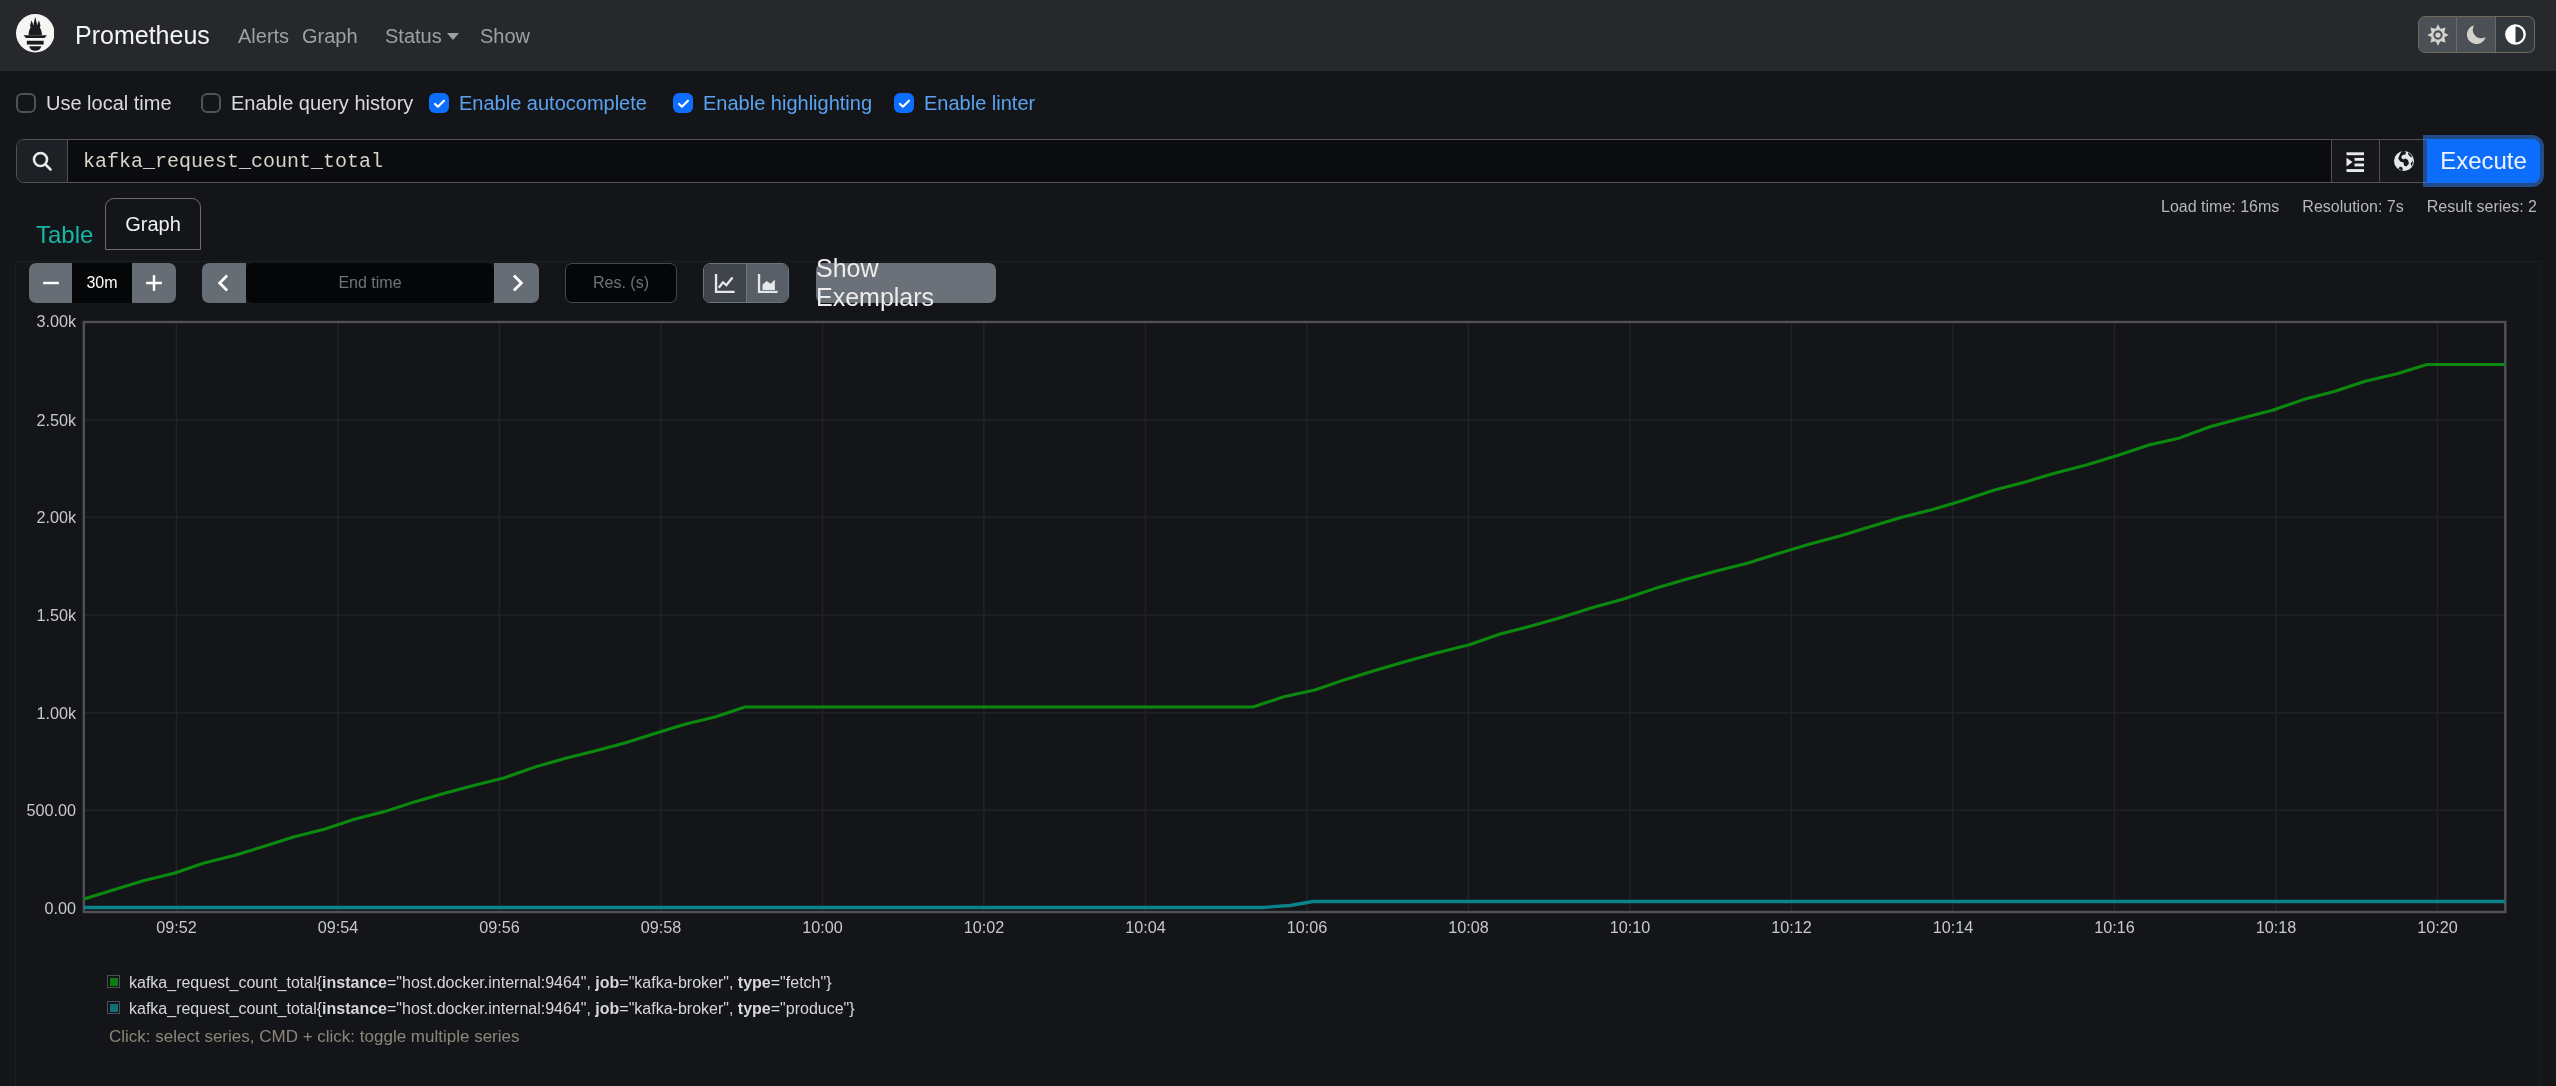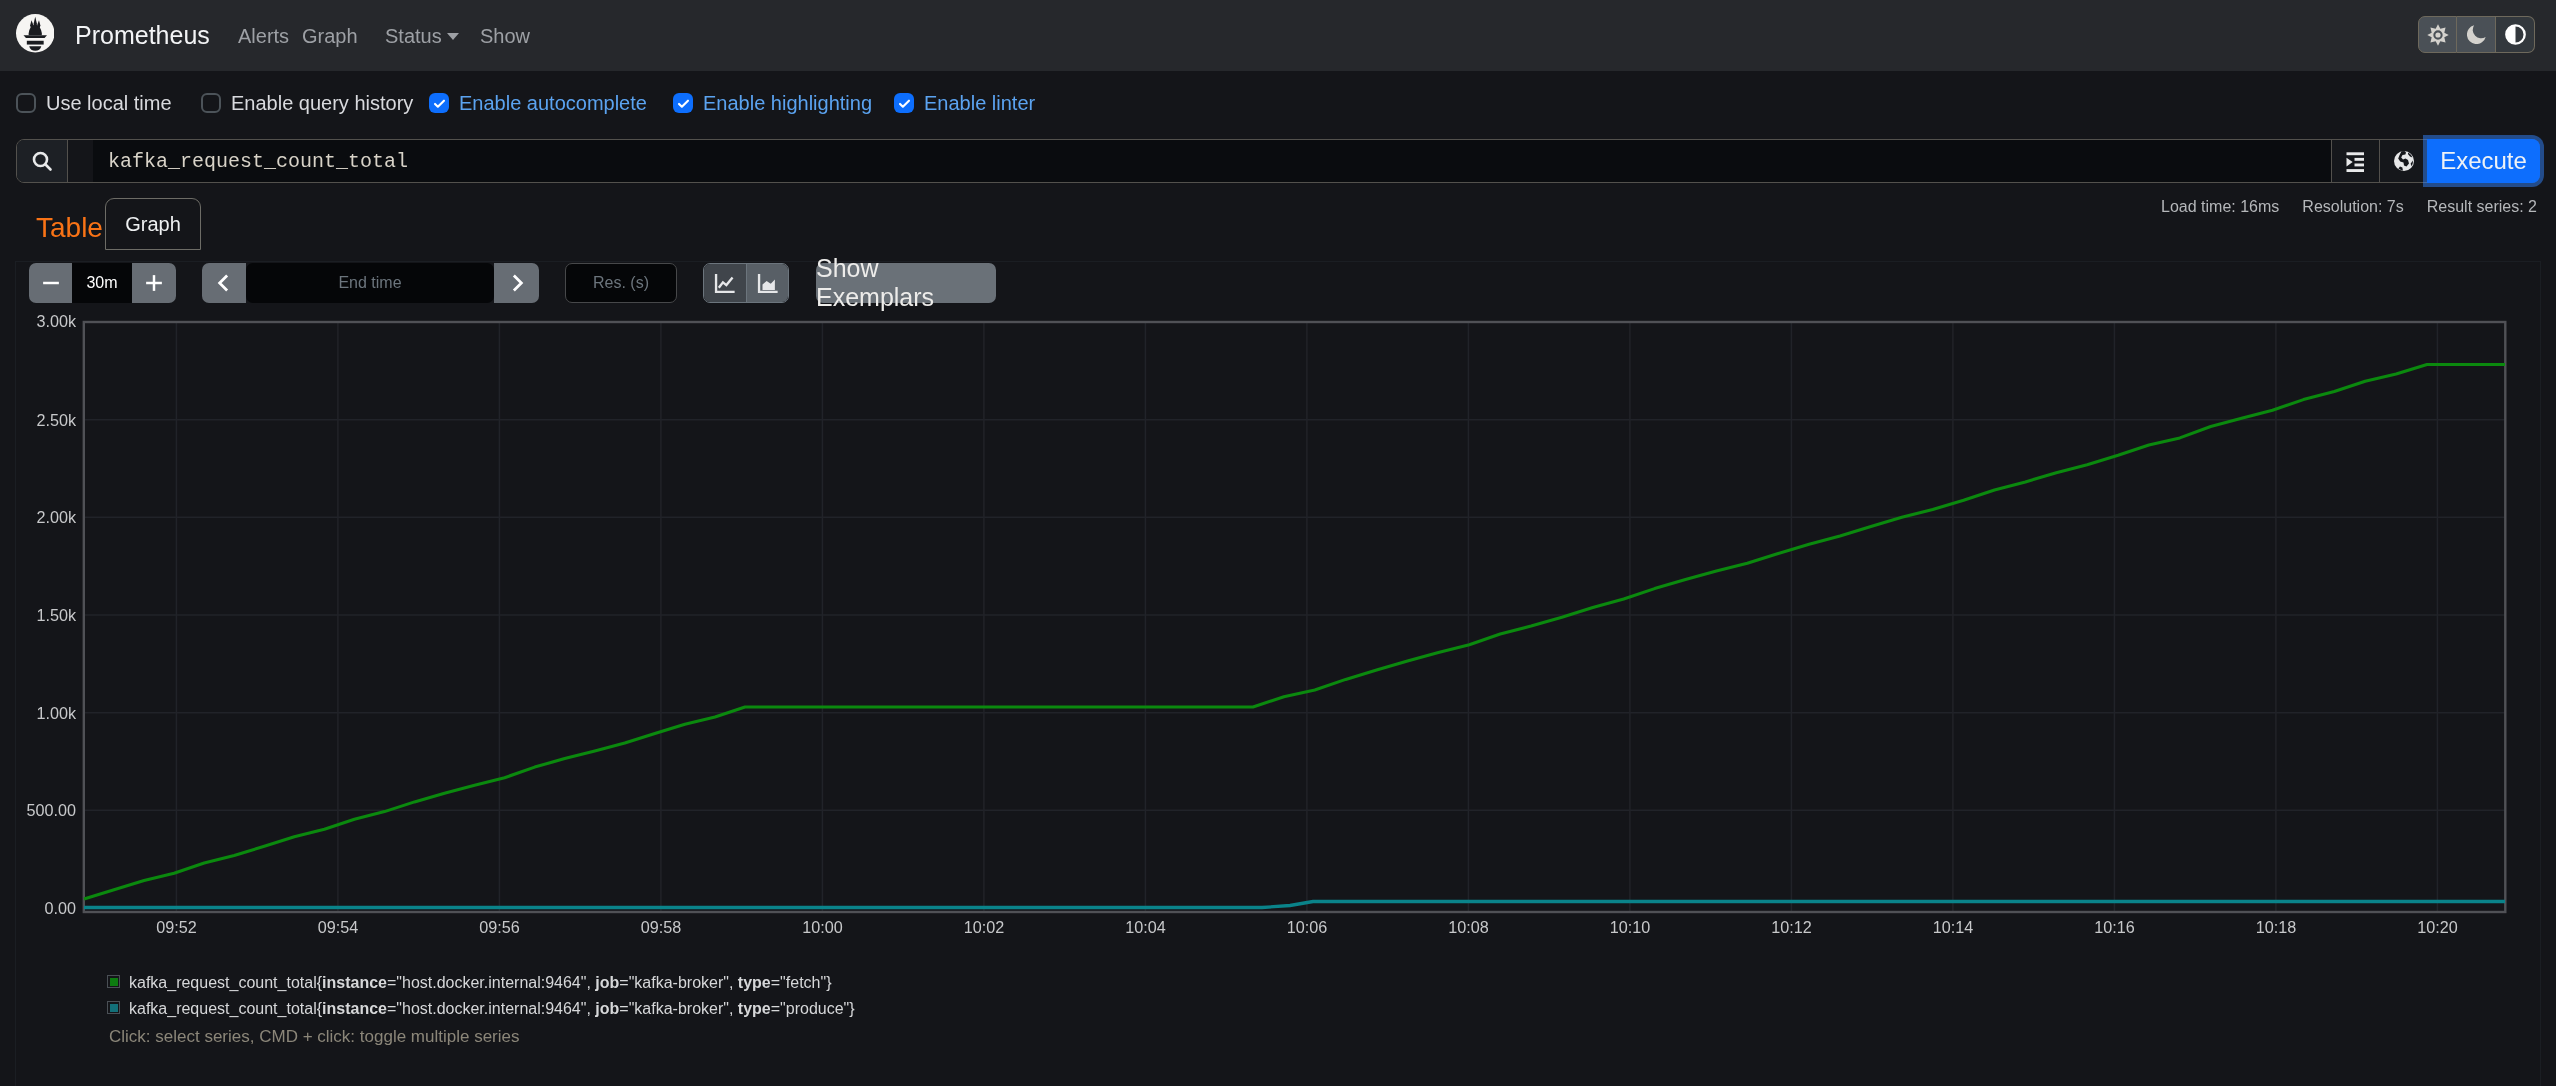--- a/index.html
+++ b/index.html
@@ -22,27 +22,27 @@
   .cb { position:absolute; top:93px; width:20px; height:20px; border-radius:6px; }
   .cb.off { border:2px solid #4c5359; background:transparent; }
   .cb.on { background:#0d6efd; display:flex; align-items:center; justify-content:center; }
   .cblabel { position:absolute; top:92px; height:22px; line-height:22px; font-size:20px; }
   .cblabel.w { color:#d9dade; }
   .cblabel.b { color:#5ba3f0; }
 
   
   #qrow { position:absolute; left:16px; top:139px; width:2524px; height:44px; display:flex; border:1px solid #53514d; border-radius:8px; }
   #qaddon { width:51px; background:#1d2025; border-right:1px solid #53514d; display:flex; align-items:center; justify-content:center; border-radius:7px 0 0 7px; }
-  #qinput { flex:1; background:#0a0c0f; display:flex; align-items:center;margin-left:25px; }
+  #qinput { flex:1; background:#0a0c0f; display:flex; align-items:center; }
   #qtext { font-family:"Liberation Mono", monospace; font-size:20px; color:#d8d3c8; padding-left:15px; }
   .qbtn { width:48px; background:#15171b; border-left:1px solid #53514d; display:flex; align-items:center; justify-content:center; }
   #execute { width:113px; margin:-1px -1px -1px 0; background:#0d6efd; border-radius:0 8px 8px 0; color:#eef2f6; font-size:24px; display:flex; align-items:center; justify-content:center; box-shadow:0 0 0 4px rgba(49,132,253,.5); }
 
   
-  #tablink { position:absolute; left:36px; top:212px; font-size:28px; color:#f97316; }
+  #tablink { position:absolute; left:36px; top:221px; font-size:24px; color:#14b8a6; }
   #graphtab { position:absolute; left:105px; top:198px; width:96px; height:52px; border:1px solid #6d6c66; border-radius:9px 9px 0 0; color:#eef0f1; font-size:20px; display:flex; align-items:center; justify-content:center; }
   #stats { position:absolute; right:19px; top:198px; font-size:16px; color:#b5b7ba; }
   #stats span { margin-left:23px; }
 
   
   #panel { position:absolute; left:15px; top:261px; width:2526px; height:880px; border:1px solid #1b1e23; }
 
   
   .ctl { position:absolute; top:263px; height:40px; }
   .gbtn { background:#676d74; color:#e9eaeb; display:flex; align-items:center; justify-content:center; }

